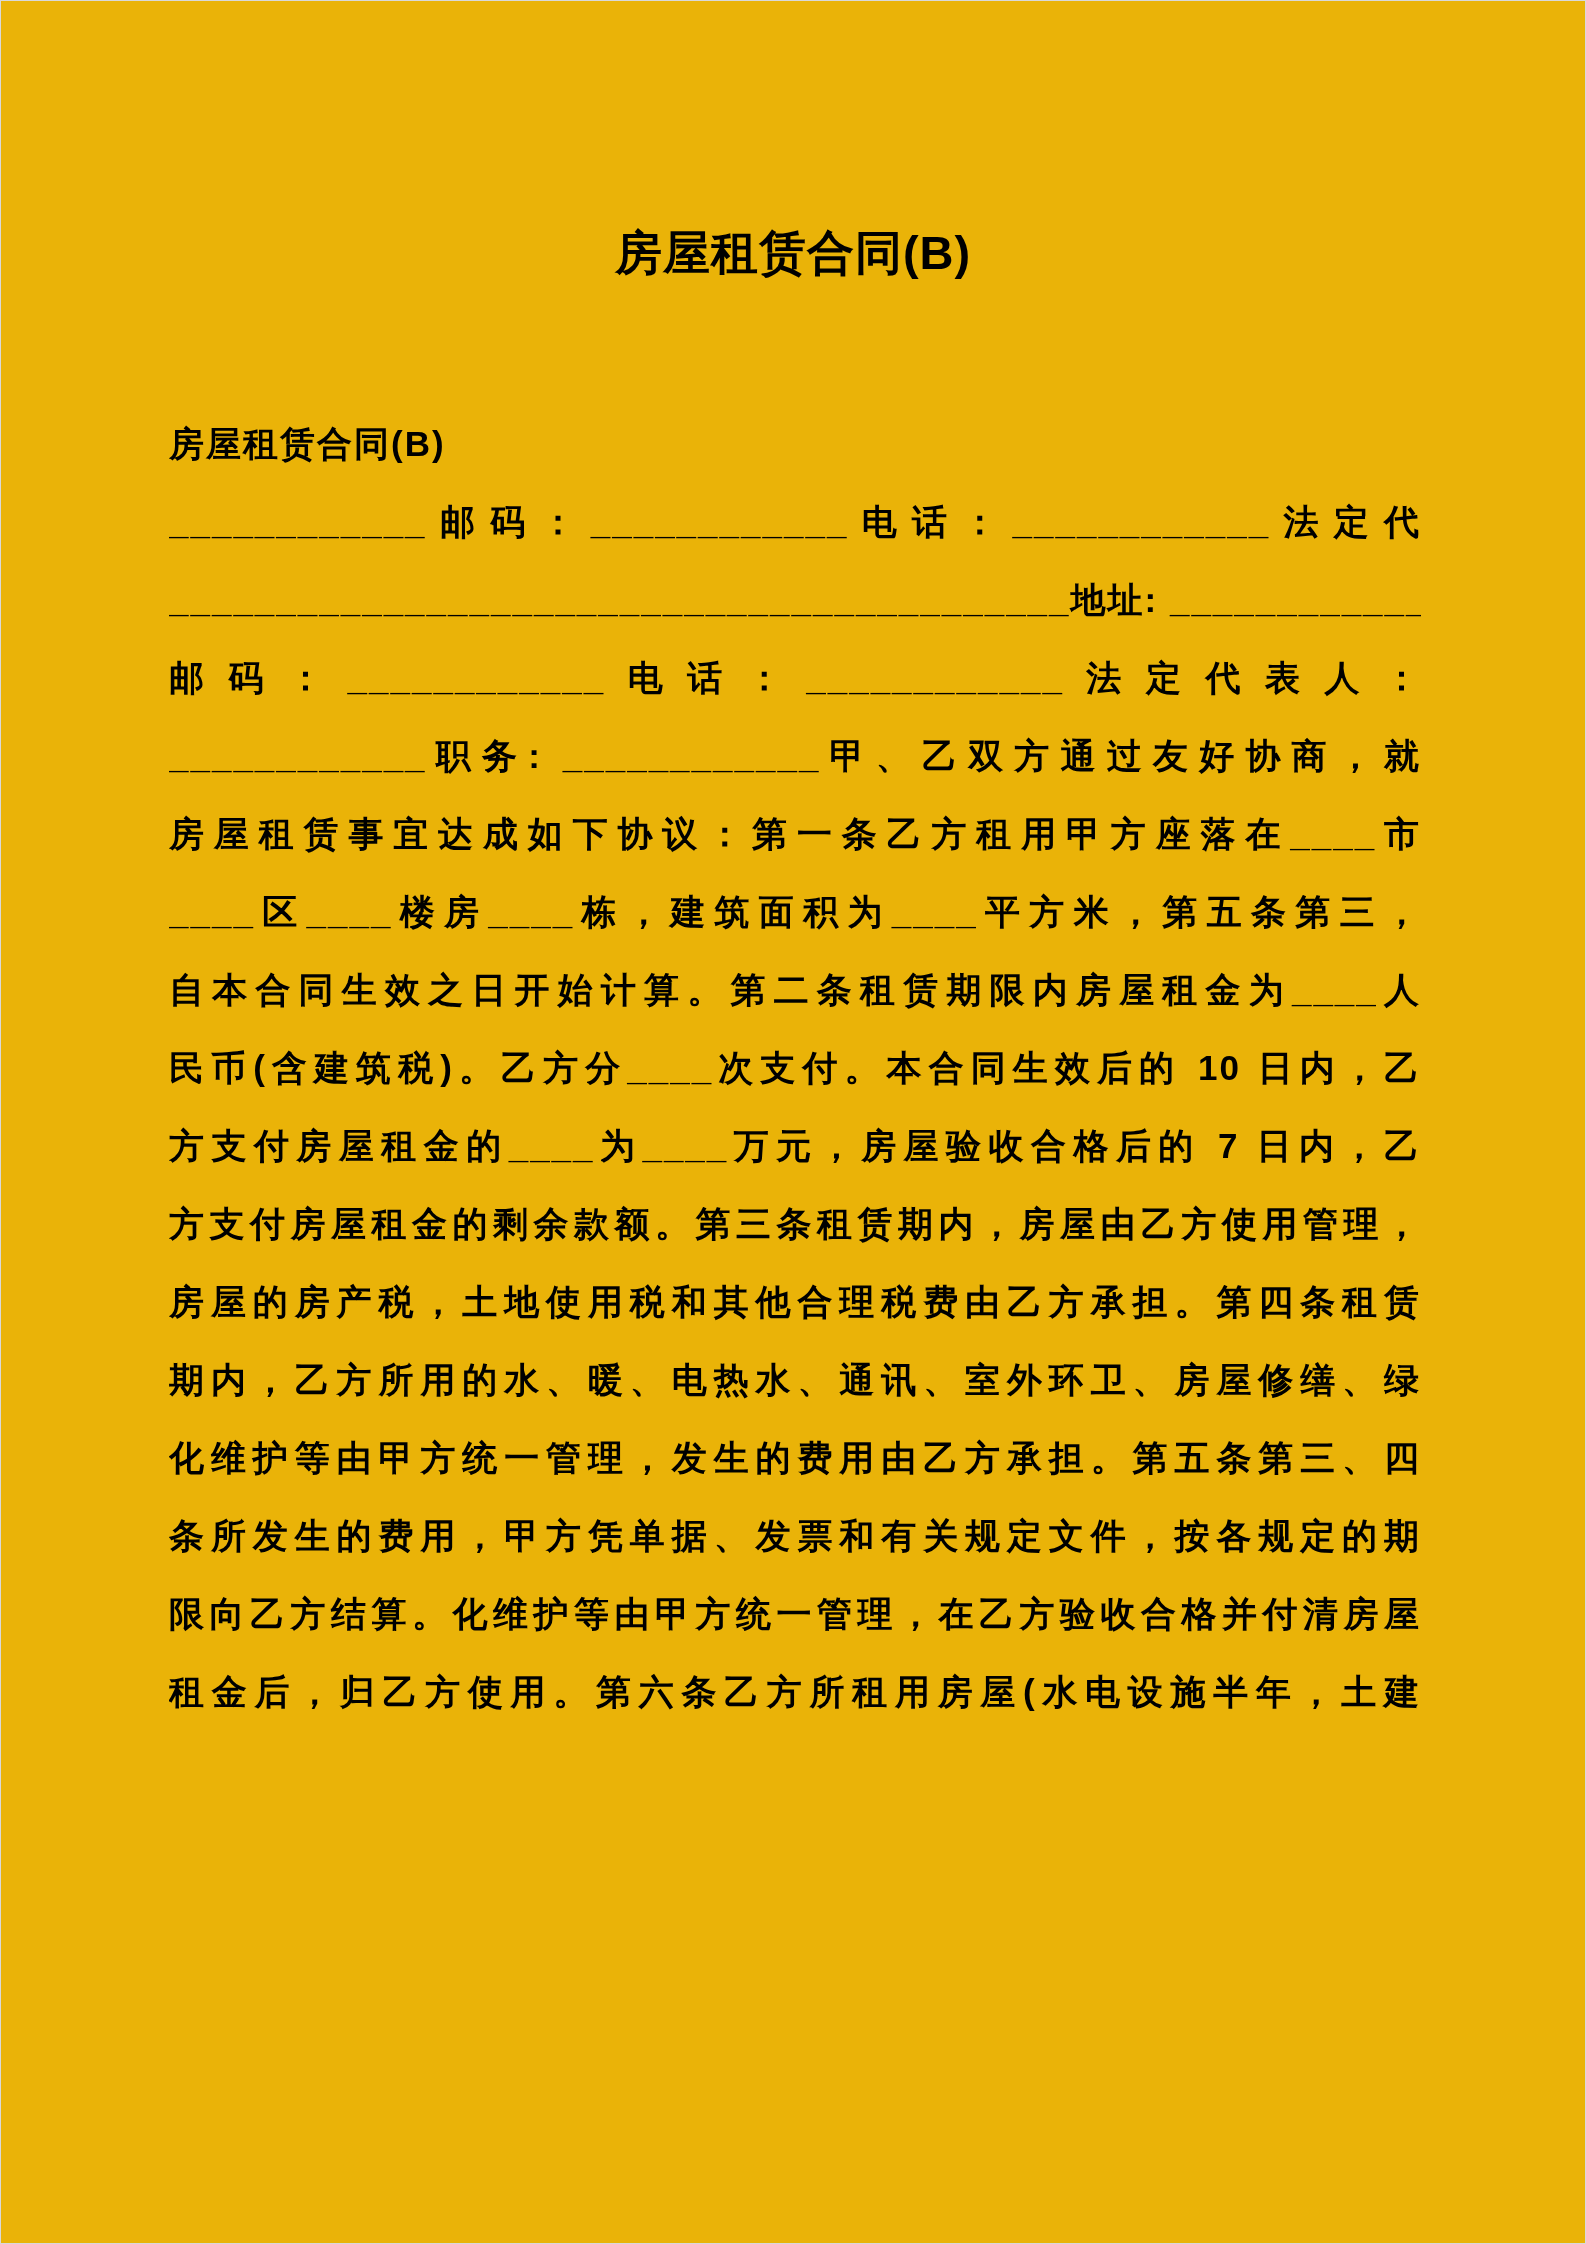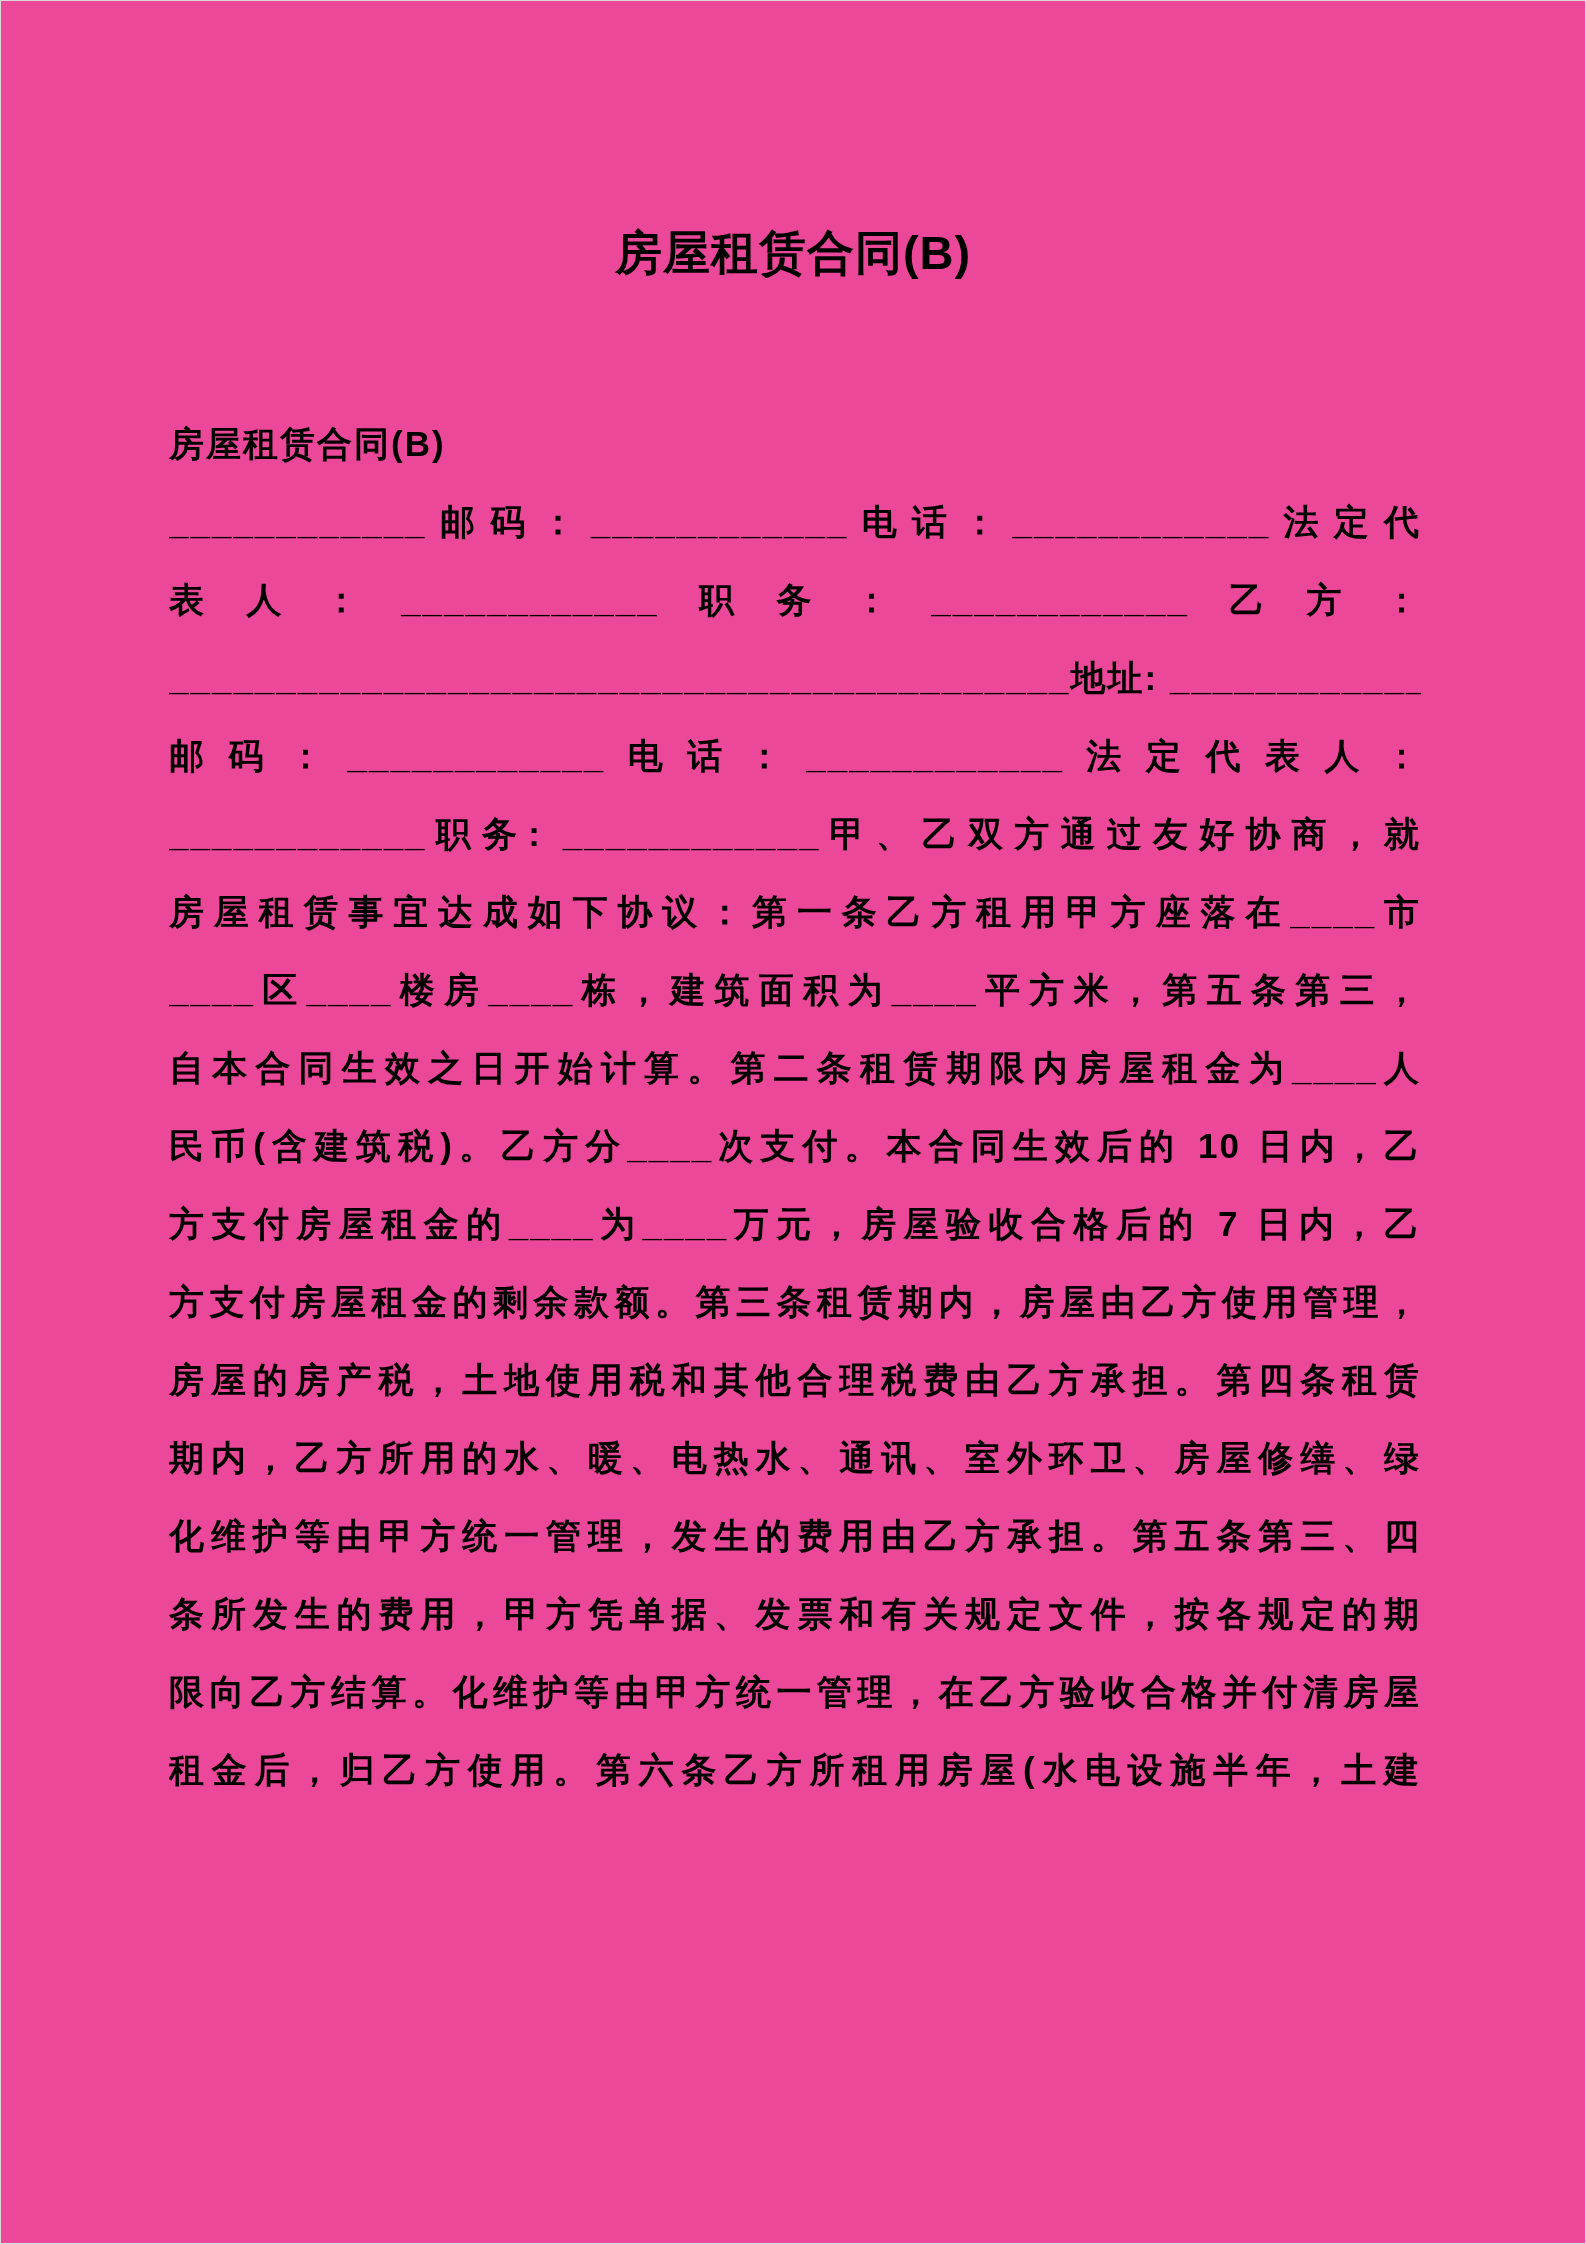--- a/index.html
+++ b/index.html
@@ -5,21 +5,21 @@
   html, body {
     margin: 0;
     padding: 0;
     background: #ffffff;
   }
   .page {
     position: relative;
     width: 1586px;
     height: 2244px;
     box-sizing: border-box;
-    background: #ec4899;
+    background: #eab308;
     border: 1px solid #d9d9d9;
     color: #000000;
     font-family: "Liberation Sans", sans-serif;
     overflow: hidden;
   }
   .doc-title {
     margin-top: 222px;
     padding: 0 166px;
     text-align: center;
     font-size: 47px;
@@ -47,21 +47,20 @@
   }
 </style>
 </head>
 <body>
 
 <div class="page">
   <div class="doc-title">房屋租赁合同(B)</div>
   <div class="content">
     <div class="line">房屋租赁合同(B)</div>
     <div class="line">____________邮码：____________电话：____________法定代</div>
-    <div class="line">表人：____________职务：____________乙方：</div>
     <div class="line">__________________________________________地址: ____________</div>
     <div class="line">邮码：____________电话：____________法定代表人：</div>
     <div class="line">____________职务: ____________甲、乙双方通过友好协商，就</div>
     <div class="line">房屋租赁事宜达成如下协议：第一条乙方租用甲方座落在____市</div>
     <div class="line">____区____楼房____栋，建筑面积为____平方米，第五条第三，</div>
     <div class="line">自本合同生效之日开始计算。第二条租赁期限内房屋租金为____人</div>
     <div class="line">民币(含建筑税)。乙方分____次支付。本合同生效后的 10 日内，乙</div>
     <div class="line">方支付房屋租金的____为____万元，房屋验收合格后的 7 日内，乙</div>
     <div class="line">方支付房屋租金的剩余款额。第三条租赁期内，房屋由乙方使用管理，</div>
     <div class="line">房屋的房产税，土地使用税和其他合理税费由乙方承担。第四条租赁</div>

